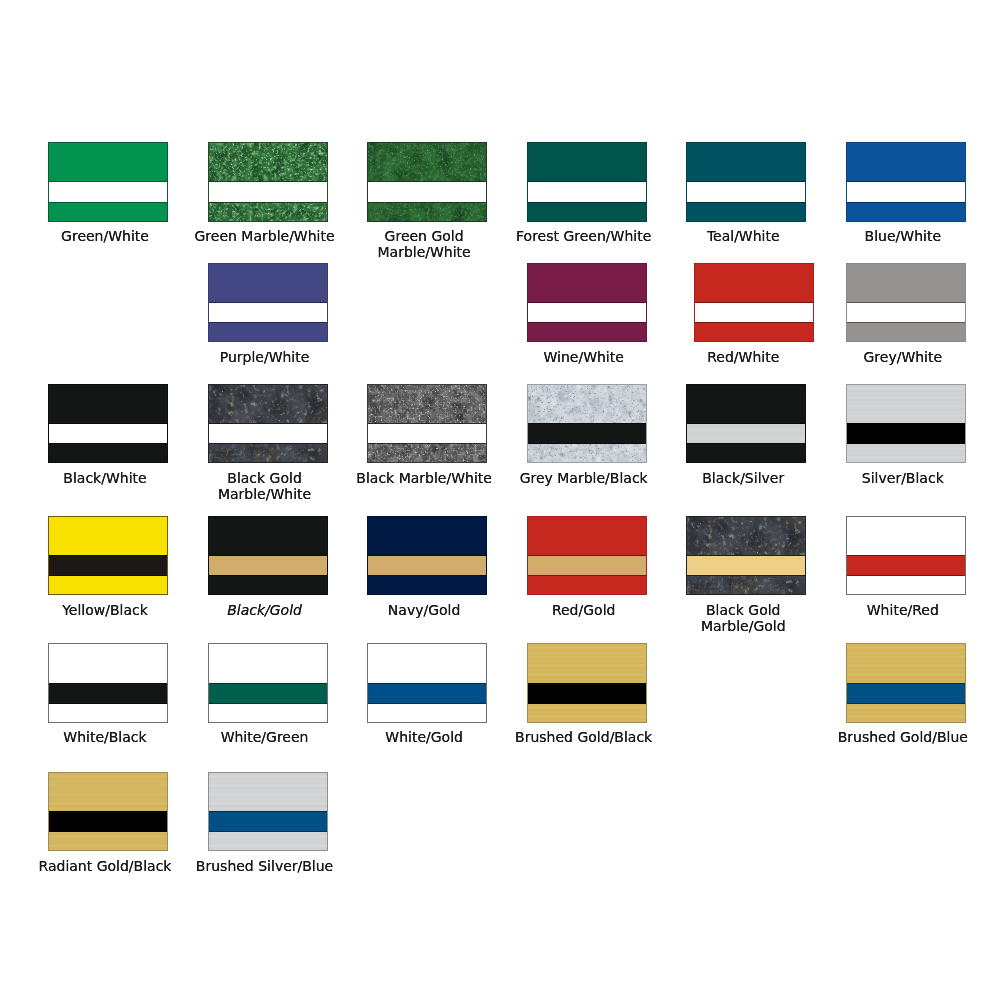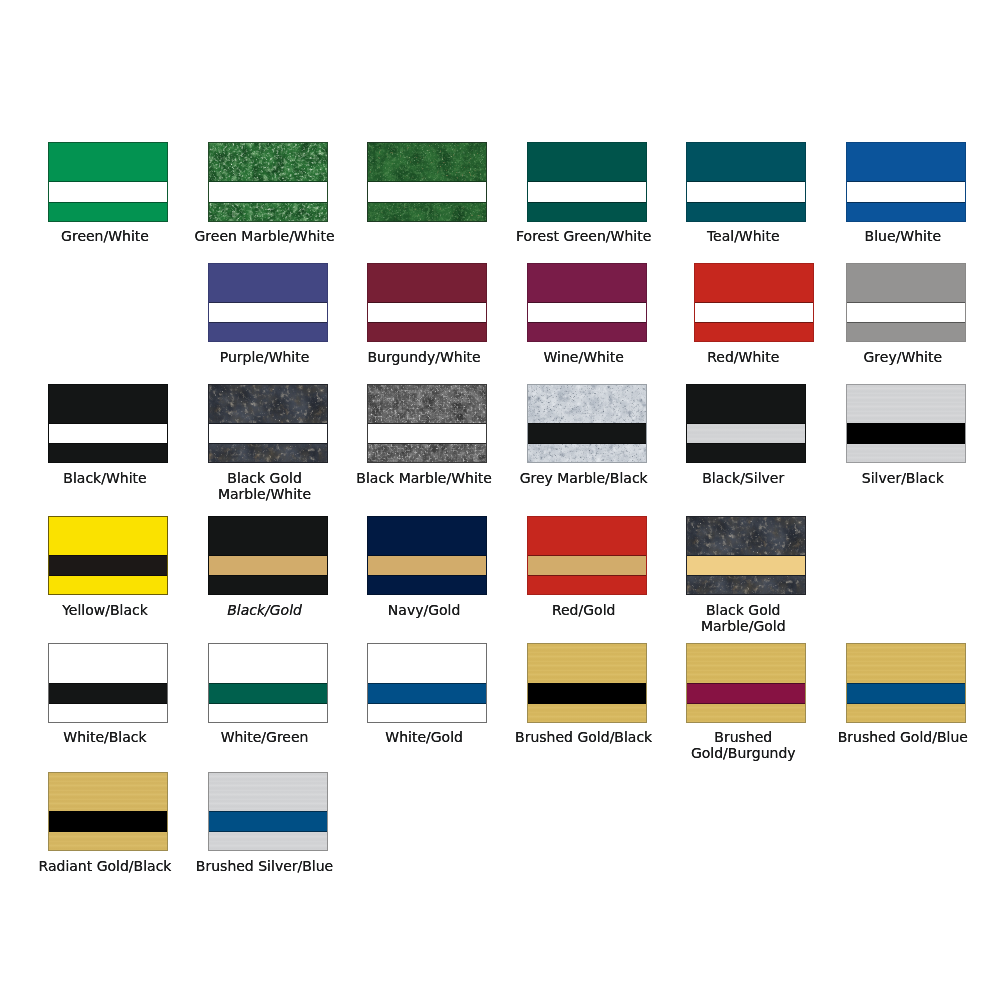--- a/index.html
+++ b/index.html
@@ -300,20 +300,21 @@
             <rect width="120" height="79" filter="url(#x3_3)"></rect>
             <rect width="120" height="79" filter="url(#x3_4)"></rect>
             <rect width="120" height="79" filter="url(#x3_5)"></rect>
             <rect width="120" height="79" filter="url(#x3_6)"></rect>
           </svg>
         </div>
     <div class="sep s1" style="top: 39.15px; background: rgb(22, 58, 28);"></div>
     <div class="sep s2" style="top: 59.35px; background: rgb(22, 58, 28);"></div>
     <div class="edge" style="box-shadow: rgb(30, 58, 35) 0px 0px 0px 1px inset;"></div>
    </div>
+   <div class="label">Green Gold Marble/White</div>
   </div>
   <div class="cell" style="left: 526.68px; top: 134.2px;">
    <div class="swatch" style="width: 120px; height: 79.5px;">
     <div class="band b-top" style="top: 0px; height: 40.15px; background: rgb(0, 84, 75);"></div>
     <div class="band b-mid" style="top: 39.65px; height: 20.7px; background: rgb(255, 255, 255);"></div>
     <div class="band b-bot" style="top: 59.85px; height: 20.15px; background: rgb(0, 84, 75);"></div>
     <div class="sep s1" style="top: 39.15px; background: rgb(0, 48, 43);"></div>
     <div class="sep s2" style="top: 59.35px; background: rgb(0, 48, 43);"></div>
     <div class="edge" style="box-shadow: rgb(0, 70, 63) 0px 0px 0px 1px inset;"></div>
    </div>
@@ -344,31 +345,20 @@
   <div class="cell" style="left: 207.56px; top: 254.6px;">
    <div class="swatch" style="width: 120px; height: 79.5px;">
     <div class="band b-top" style="top: 0px; height: 40.15px; background: rgb(67, 71, 131);"></div>
     <div class="band b-mid" style="top: 39.65px; height: 20.7px; background: rgb(255, 255, 255);"></div>
     <div class="band b-bot" style="top: 59.85px; height: 20.15px; background: rgb(67, 71, 131);"></div>
     <div class="sep s1" style="top: 39.15px; background: rgb(38, 41, 75);"></div>
     <div class="sep s2" style="top: 59.35px; background: rgb(38, 41, 75);"></div>
     <div class="edge" style="box-shadow: rgb(56, 60, 114) 0px 0px 0px 1px inset;"></div>
    </div>
    <div class="label">Purple/White</div>
-  </div>
-  <div class="cell" style="left: 367.12px; top: 254.6px;">
-   <div class="swatch" style="width: 120px; height: 79.5px;">
-    <div class="band b-top" style="top: 0px; height: 40.15px; background: rgb(119, 31, 53);"></div>
-    <div class="band b-mid" style="top: 39.65px; height: 20.7px; background: rgb(255, 255, 255);"></div>
-    <div class="band b-bot" style="top: 59.85px; height: 20.15px; background: rgb(119, 31, 53);"></div>
-    <div class="sep s1" style="top: 39.15px; background: rgb(69, 17, 30);"></div>
-    <div class="sep s2" style="top: 59.35px; background: rgb(69, 17, 30);"></div>
-    <div class="edge" style="box-shadow: rgb(98, 25, 44) 0px 0px 0px 1px inset;"></div>
-   </div>
-   <div class="label">Burgundy/White</div>
   </div>
   <div class="cell" style="left: 526.68px; top: 254.6px;">
    <div class="swatch" style="width: 120px; height: 79.5px;">
     <div class="band b-top" style="top: 0px; height: 40.15px; background: rgb(121, 28, 72);"></div>
     <div class="band b-mid" style="top: 39.65px; height: 20.7px; background: rgb(255, 255, 255);"></div>
     <div class="band b-bot" style="top: 59.85px; height: 20.15px; background: rgb(121, 28, 72);"></div>
     <div class="sep s1" style="top: 39.15px; background: rgb(70, 16, 41);"></div>
     <div class="sep s2" style="top: 59.35px; background: rgb(70, 16, 41);"></div>
     <div class="edge" style="box-shadow: rgb(99, 23, 59) 0px 0px 0px 1px inset;"></div>
    </div>
@@ -998,20 +988,31 @@
             <rect width="120" height="79" filter="url(#x11_4)"></rect>
             <rect width="120" height="79" filter="url(#x11_5)"></rect>
           </svg>
         </div>
     <div class="sep s1" style="top: 39.15px; background: rgb(27, 31, 38);"></div>
     <div class="sep s2" style="top: 59.35px; background: rgb(27, 31, 38);"></div>
     <div class="edge" style="box-shadow: rgb(34, 36, 42) 0px 0px 0px 1px inset;"></div>
    </div>
    <div class="label">Black Gold Marble/Gold</div>
   </div>
+  <div class="cell" style="left: 845.8px; top: 507.5px;">
+   <div class="swatch" style="width: 120px; height: 79.5px;">
+    <div class="band b-top" style="top: 0px; height: 40.15px; background: rgb(255, 255, 255);"></div>
+    <div class="band b-mid" style="top: 39.65px; height: 20.7px; background: rgb(198, 39, 30);"></div>
+    <div class="band b-bot" style="top: 59.85px; height: 20.15px; background: rgb(255, 255, 255);"></div>
+    <div class="sep s1" style="top: 39.15px; background: rgb(114, 22, 17);"></div>
+    <div class="sep s2" style="top: 59.35px; background: rgb(114, 22, 17);"></div>
+    <div class="edge" style="box-shadow: rgb(110, 110, 110) 0px 0px 0px 1px inset;"></div>
+   </div>
+   <div class="label">White/Red</div>
+  </div>
   <div class="cell" style="left: 48px; top: 635.4px;">
    <div class="swatch" style="width: 120px; height: 79.5px;">
     <div class="band b-top" style="top: 0px; height: 40.15px; background: rgb(255, 255, 255);"></div>
     <div class="band b-mid" style="top: 39.65px; height: 20.7px; background: rgb(20, 22, 22);"></div>
     <div class="band b-bot" style="top: 59.85px; height: 20.15px; background: rgb(255, 255, 255);"></div>
     <div class="sep s1" style="top: 39.15px; background: rgb(11, 12, 12);"></div>
     <div class="sep s2" style="top: 59.35px; background: rgb(11, 12, 12);"></div>
     <div class="edge" style="box-shadow: rgb(110, 110, 110) 0px 0px 0px 1px inset;"></div>
    </div>
    <div class="label">White/Black</div>
@@ -1042,31 +1043,20 @@
    <div class="swatch" style="width: 120px; height: 79.5px;">
     <div class="band b-top" style="top: 0px; height: 40.15px; background-color: rgb(214, 183, 94); background-image: repeating-linear-gradient(rgba(255, 240, 180, 0.1) 0px, rgba(0, 0, 0, 0) 1px, rgba(150, 120, 45, 0.05) 2px, rgba(0, 0, 0, 0) 3px, rgba(255, 240, 180, 0.1) 4.5px, rgba(0, 0, 0, 0) 6px, rgba(150, 120, 45, 0.05) 7px, rgba(0, 0, 0, 0) 9px); background-position: 0px 0px;"></div>
     <div class="band b-mid" style="top: 39.65px; height: 20.7px; background: rgb(0, 0, 0);"></div>
     <div class="band b-bot" style="top: 59.85px; height: 20.15px; background-color: rgb(214, 183, 94); background-image: repeating-linear-gradient(rgba(255, 240, 180, 0.1) 0px, rgba(0, 0, 0, 0) 1px, rgba(150, 120, 45, 0.05) 2px, rgba(0, 0, 0, 0) 3px, rgba(255, 240, 180, 0.1) 4.5px, rgba(0, 0, 0, 0) 6px, rgba(150, 120, 45, 0.05) 7px, rgba(0, 0, 0, 0) 9px); background-position: 0px -59.85px;"></div>
     <div class="sep s1" style="top: 39.15px; background: rgb(0, 0, 0);"></div>
     <div class="sep s2" style="top: 59.35px; background: rgb(0, 0, 0);"></div>
     <div class="edge" style="box-shadow: rgb(158, 140, 80) 0px 0px 0px 1px inset;"></div>
    </div>
    <div class="label">Brushed Gold/Black</div>
   </div>
-  <div class="cell" style="left: 686.24px; top: 635.4px;">
-   <div class="swatch" style="width: 120px; height: 79.5px;">
-    <div class="band b-top" style="top: 0px; height: 40.15px; background-color: rgb(214, 183, 94); background-image: repeating-linear-gradient(rgba(255, 240, 180, 0.1) 0px, rgba(0, 0, 0, 0) 1px, rgba(150, 120, 45, 0.05) 2px, rgba(0, 0, 0, 0) 3px, rgba(255, 240, 180, 0.1) 4.5px, rgba(0, 0, 0, 0) 6px, rgba(150, 120, 45, 0.05) 7px, rgba(0, 0, 0, 0) 9px); background-position: 0px 0px;"></div>
-    <div class="band b-mid" style="top: 39.65px; height: 20.7px; background: rgb(135, 18, 67);"></div>
-    <div class="band b-bot" style="top: 59.85px; height: 20.15px; background-color: rgb(214, 183, 94); background-image: repeating-linear-gradient(rgba(255, 240, 180, 0.1) 0px, rgba(0, 0, 0, 0) 1px, rgba(150, 120, 45, 0.05) 2px, rgba(0, 0, 0, 0) 3px, rgba(255, 240, 180, 0.1) 4.5px, rgba(0, 0, 0, 0) 6px, rgba(150, 120, 45, 0.05) 7px, rgba(0, 0, 0, 0) 9px); background-position: 0px -59.85px;"></div>
-    <div class="sep s1" style="top: 39.15px; background: rgb(78, 10, 38);"></div>
-    <div class="sep s2" style="top: 59.35px; background: rgb(78, 10, 38);"></div>
-    <div class="edge" style="box-shadow: rgb(158, 140, 80) 0px 0px 0px 1px inset;"></div>
-   </div>
-   <div class="label">Brushed Gold/Burgundy</div>
-  </div>
   <div class="cell" style="left: 845.8px; top: 635.4px;">
    <div class="swatch" style="width: 120px; height: 79.5px;">
     <div class="band b-top" style="top: 0px; height: 40.15px; background-color: rgb(214, 183, 94); background-image: repeating-linear-gradient(rgba(255, 240, 180, 0.1) 0px, rgba(0, 0, 0, 0) 1px, rgba(150, 120, 45, 0.05) 2px, rgba(0, 0, 0, 0) 3px, rgba(255, 240, 180, 0.1) 4.5px, rgba(0, 0, 0, 0) 6px, rgba(150, 120, 45, 0.05) 7px, rgba(0, 0, 0, 0) 9px); background-position: 0px 0px;"></div>
     <div class="band b-mid" style="top: 39.65px; height: 20.7px; background: rgb(0, 79, 133);"></div>
     <div class="band b-bot" style="top: 59.85px; height: 20.15px; background-color: rgb(214, 183, 94); background-image: repeating-linear-gradient(rgba(255, 240, 180, 0.1) 0px, rgba(0, 0, 0, 0) 1px, rgba(150, 120, 45, 0.05) 2px, rgba(0, 0, 0, 0) 3px, rgba(255, 240, 180, 0.1) 4.5px, rgba(0, 0, 0, 0) 6px, rgba(150, 120, 45, 0.05) 7px, rgba(0, 0, 0, 0) 9px); background-position: 0px -59.85px;"></div>
     <div class="sep s1" style="top: 39.15px; background: rgb(0, 45, 77);"></div>
     <div class="sep s2" style="top: 59.35px; background: rgb(0, 45, 77);"></div>
     <div class="edge" style="box-shadow: rgb(158, 140, 80) 0px 0px 0px 1px inset;"></div>
    </div>
    <div class="label">Brushed Gold/Blue</div>

